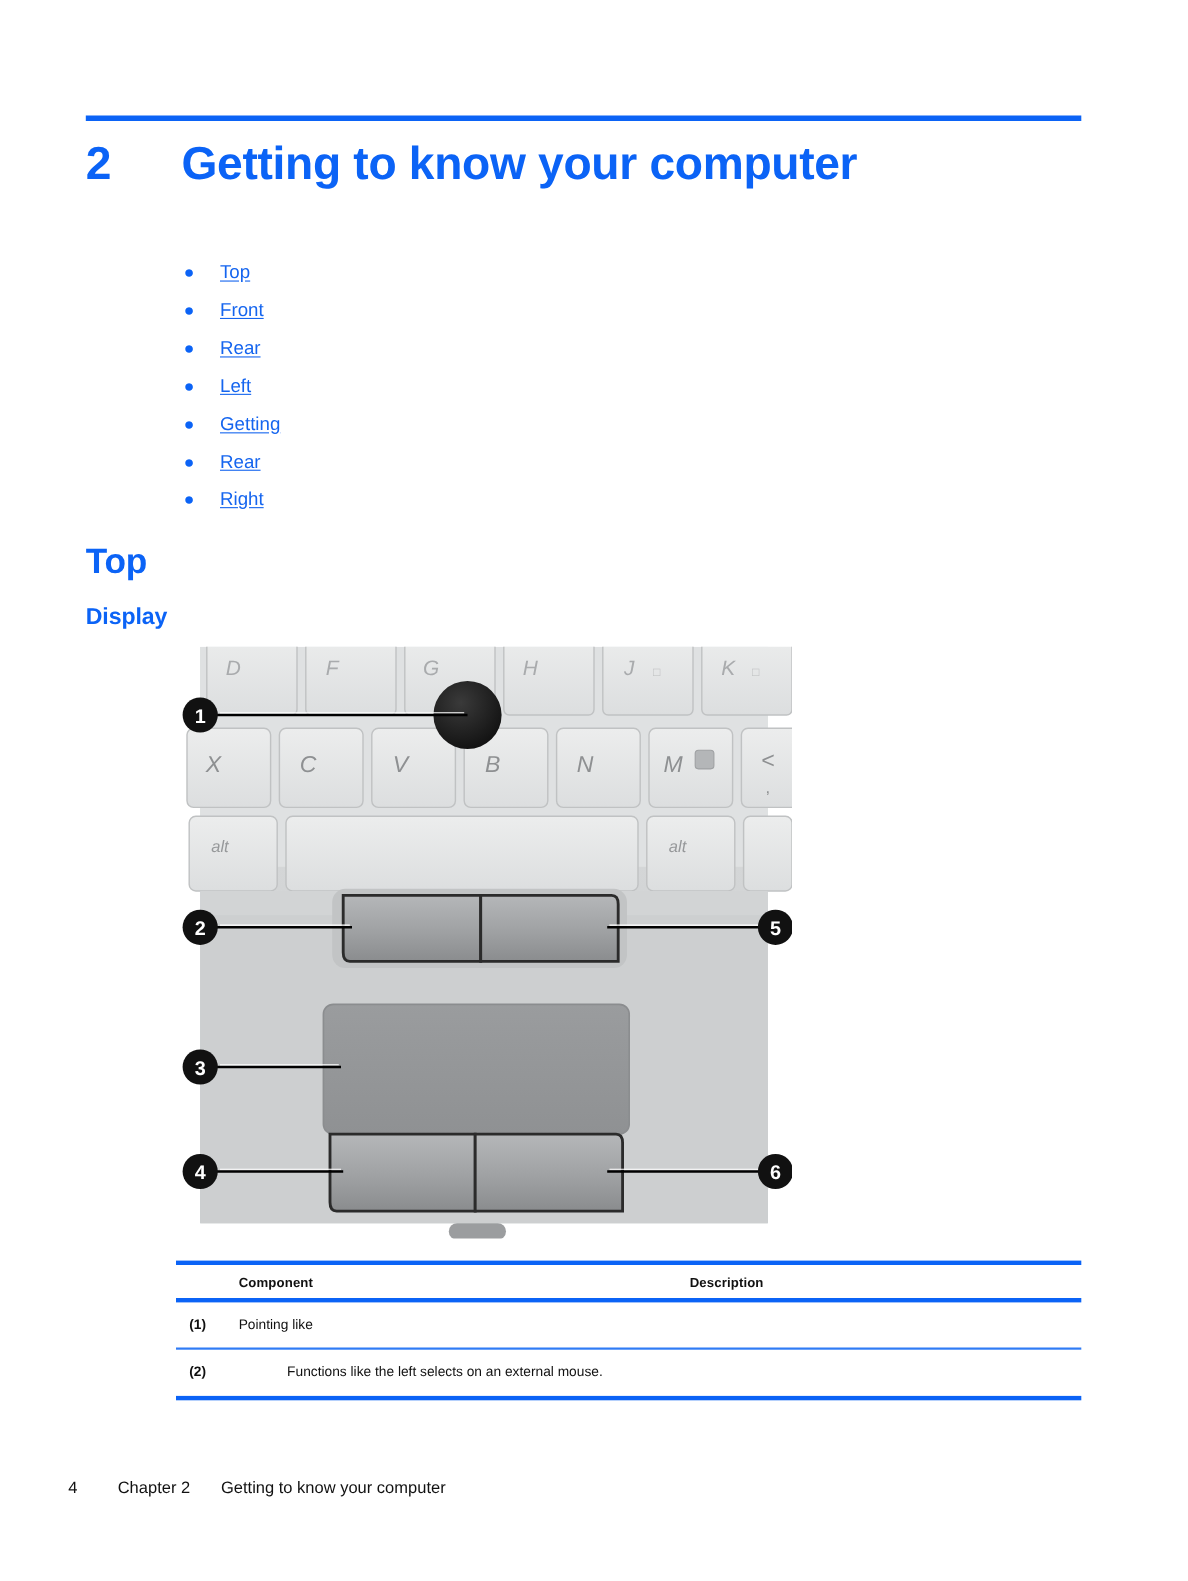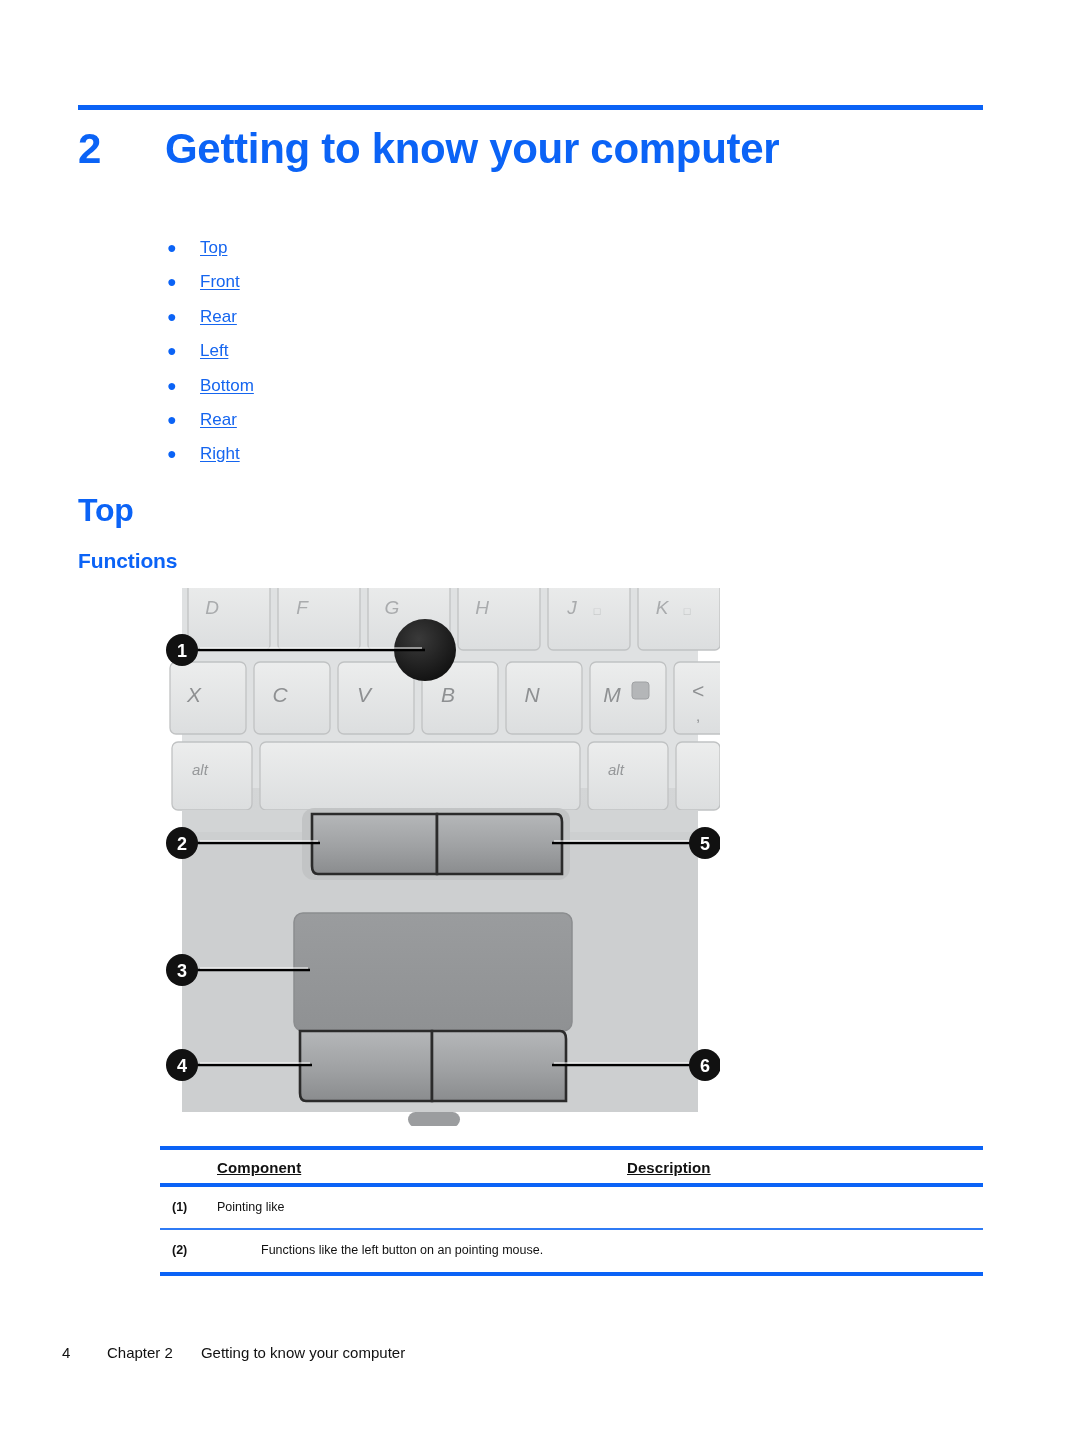--- a/index.html
+++ b/index.html
@@ -124,25 +124,24 @@
     box-sizing: border-box;
   }
   .tr-head { padding: 9px 0 7px 0; }
   .tr-body { padding: 10px 0 11px 0; }
 
   .col-num   { width: 57px;  flex: none; padding-left: 12px; box-sizing: border-box; }
   .col-comp  { width: 366px; flex: none; }
   .col-desc  { flex: 1 1 auto; padding-right: 14px; padding-left: 44px; }
 
   .th {
-    font-size: 15px;
+    font-size: 12px;
     font-weight: bold;
     color: #111;
     letter-spacing: 0.1px;
-    text-decoration: underline;
   }
   .td {
     font-size: 12.5px;
     color: #111;
     line-height: 1.62;
   }
   .td-num { font-weight: bold; }
 
   
   .footer {
@@ -182,34 +181,34 @@
     <div class="link-row">
       <span class="bullet">●</span>
       <a class="link-text" href="#">Rear</a>
     </div>
     <div class="link-row">
       <span class="bullet">●</span>
       <a class="link-text" href="#">Left</a>
     </div>
     <div class="link-row">
       <span class="bullet">●</span>
-      <a class="link-text" href="#">Bottom</a>
+      <a class="link-text" href="#">Getting</a>
     </div>
     <div class="link-row">
       <span class="bullet">●</span>
       <a class="link-text" href="#">Rear</a>
     </div>
     <div class="link-row">
       <span class="bullet">●</span>
       <a class="link-text" href="#">Right</a>
     </div>
   </div>
 
   <div class="h1-top">Top</div>
-  <div class="h2-touchpad">Functions</div>
+  <div class="h2-touchpad">Display</div>
 
   <div class="figure">
     <svg width="560" height="538" viewBox="0 0 560 538" xmlns="http://www.w3.org/2000/svg">
       <defs>
         <linearGradient id="keyG" x1="0" y1="0" x2="0" y2="1">
           <stop offset="0%" stop-color="#eceded"></stop>
           <stop offset="100%" stop-color="#dcdedf"></stop>
         </linearGradient>
         <linearGradient id="padG" x1="0" y1="0" x2="0" y2="1">
           <stop offset="0%" stop-color="#9a9c9e"></stop>
@@ -357,21 +356,21 @@
 
     <div class="tr tr-body">
       <div class="col-num td td-num">(1)</div>
       <div class="col-comp td">Pointing like</div>
     </div>
 
     <div class="rule-thin"></div>
 
     <div class="tr tr-body">
       <div class="col-num td td-num">(2)</div>
-      <div class="col-desc td">Functions like the left button on an pointing mouse.</div>
+      <div class="col-desc td">Functions like the left selects on an external mouse.</div>
     </div>
 
     <div class="rule-thick"></div>
   </div>
 
   <div class="footer">
     <span class="footer-page">4</span>
     <span class="footer-chapter">Chapter 2</span>
     <span>Getting to know your computer</span>
   </div>

